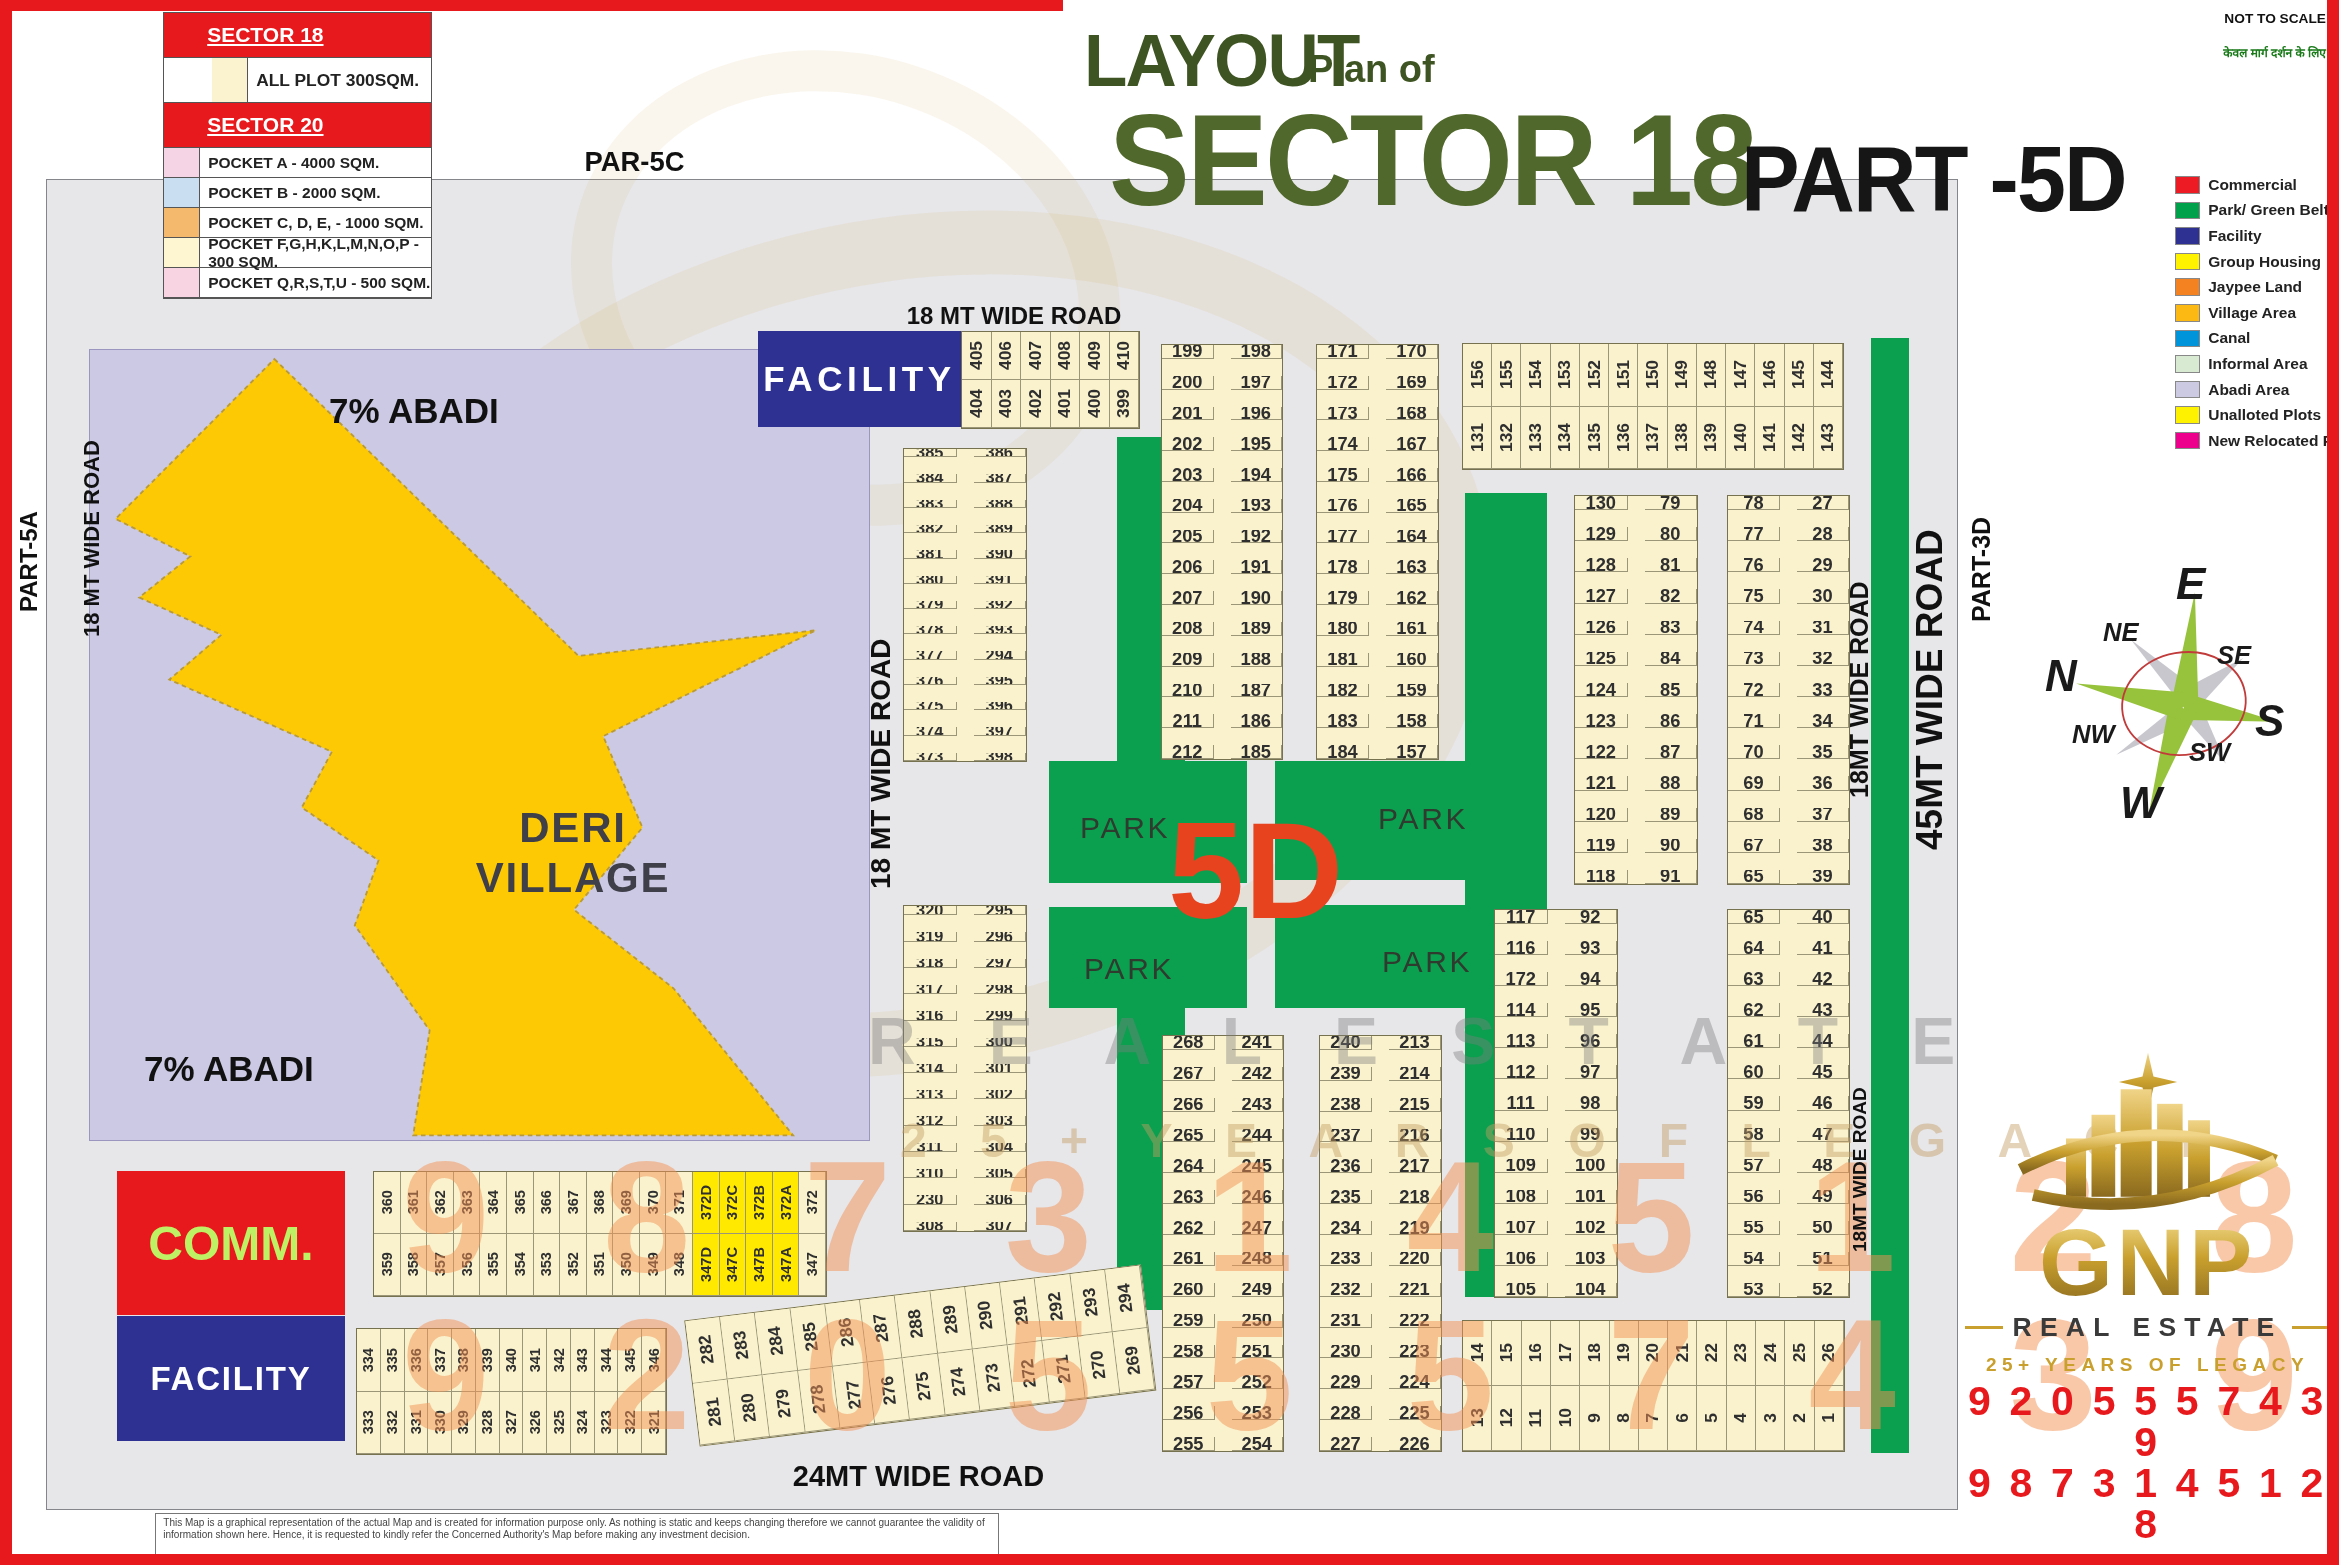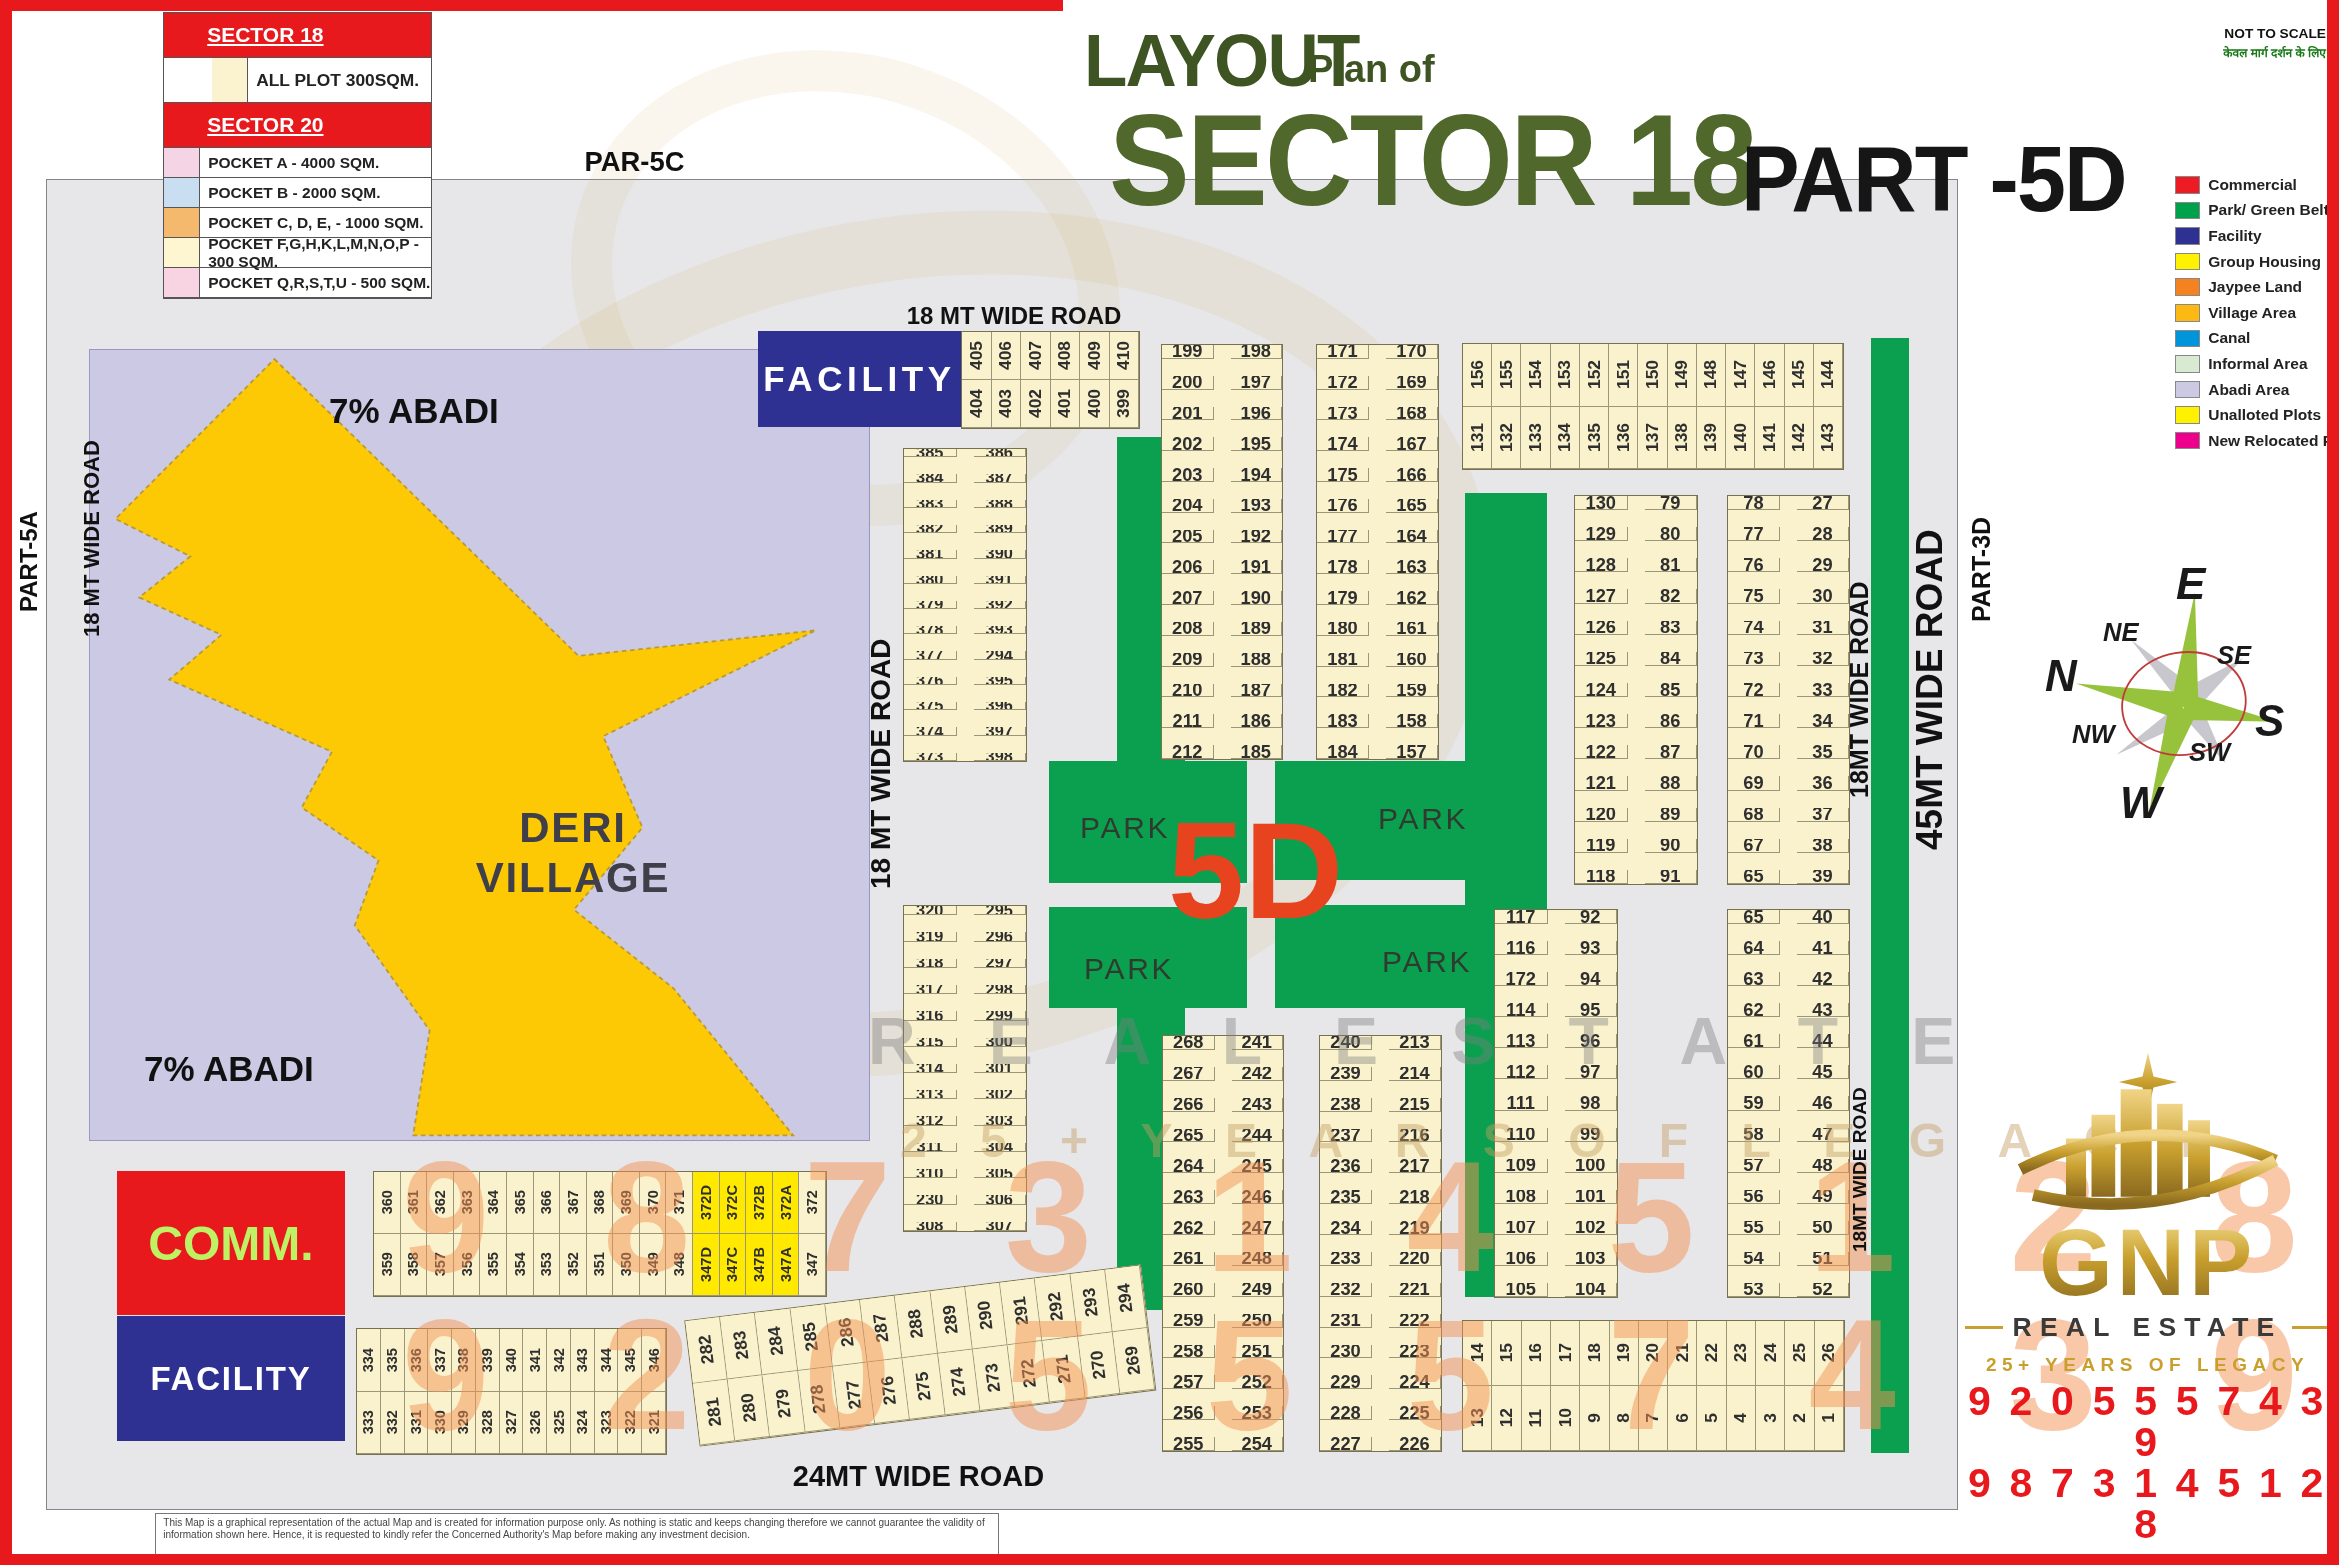--- a/index.html
+++ b/index.html
@@ -86,21 +86,21 @@
 
   <div id="map"></div>
 
   <div class="swirl" style="left:320px;top:219px;width:1051px;height:722px;border:64px solid rgba(213,177,92,0.13);transform:rotate(-12deg)"></div>
   <div class="swirl" style="left:567px;top:55px;width:475px;height:384px;border:41px solid rgba(213,177,92,0.11);transform:rotate(18deg)"></div>
 
   <div class="lbl t-green" style="left:1084px;top:20px;font-size:71px;letter-spacing:-1.8px;transform:scaleY(1.05);color:#3f5423">LAYOUT</div>
   <div class="lbl t-green" style="left:1308px;top:48px;font-size:38px;color:#3f5423">Plan of</div>
   <div class="lbl t-green" style="left:1109px;top:84px;font-size:121px;letter-spacing:-2.7px;transform:scaleY(1.08);transform-origin:top left">SECTOR 18</div>
   <div class="lbl" style="left:1741px;top:126px;font-size:88px;letter-spacing:-1.8px;transform:scaleY(1.05);transform-origin:top left;color:#161616">PART -5D</div>
-  <div class="lbl" style="left:2198px;top:26px;font-size:13.7px;width:128px;text-align:right">NOT TO SCALE</div>
+  <div class="lbl" style="left:2198px;top:11px;font-size:13.7px;width:128px;text-align:right">NOT TO SCALE</div>
   <div class="lbl" style="left:2198px;top:44px;font-size:12px;width:128px;text-align:right;color:#1a7a1a">केवल मार्ग दर्शन के लिए</div>
 
   <div id="legendL">
       <div class="lg-row lg-h">
         <div class="lg-sw"></div>
         <div class="lg-tx">SECTOR 18</div>
       </div>
       <div class="lg-row lg-i tall">
         <div class="lg-sw" style="background: rgb(251, 243, 207);"></div>
         <div class="lg-tx">ALL PLOT  300SQM.</div>

